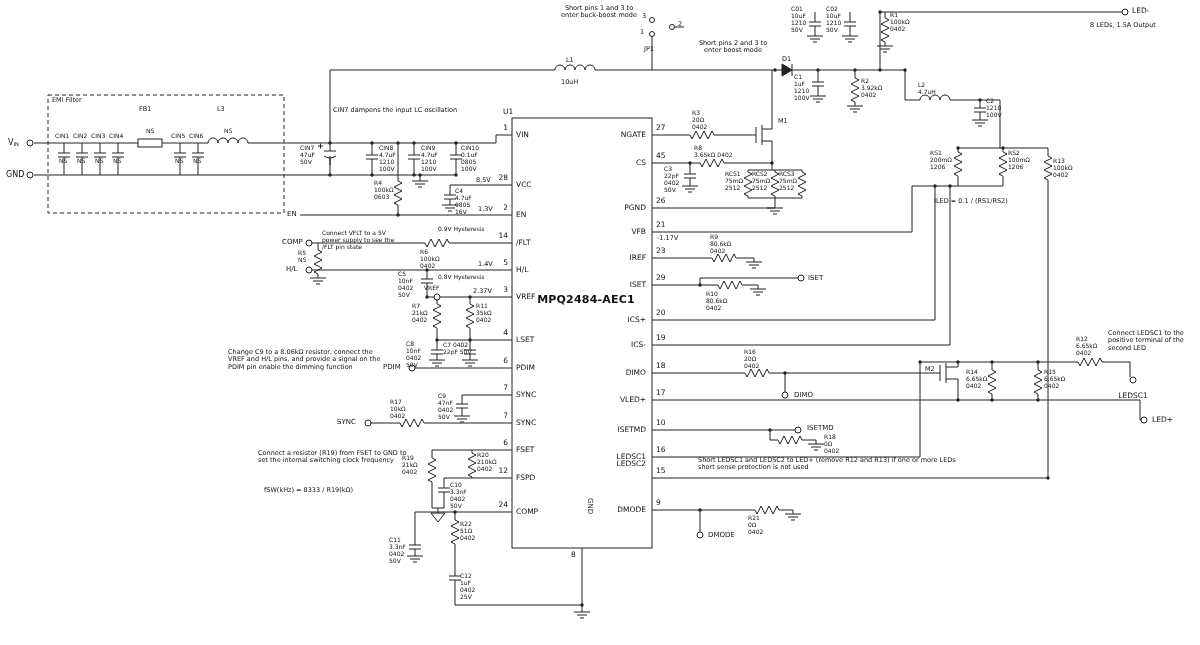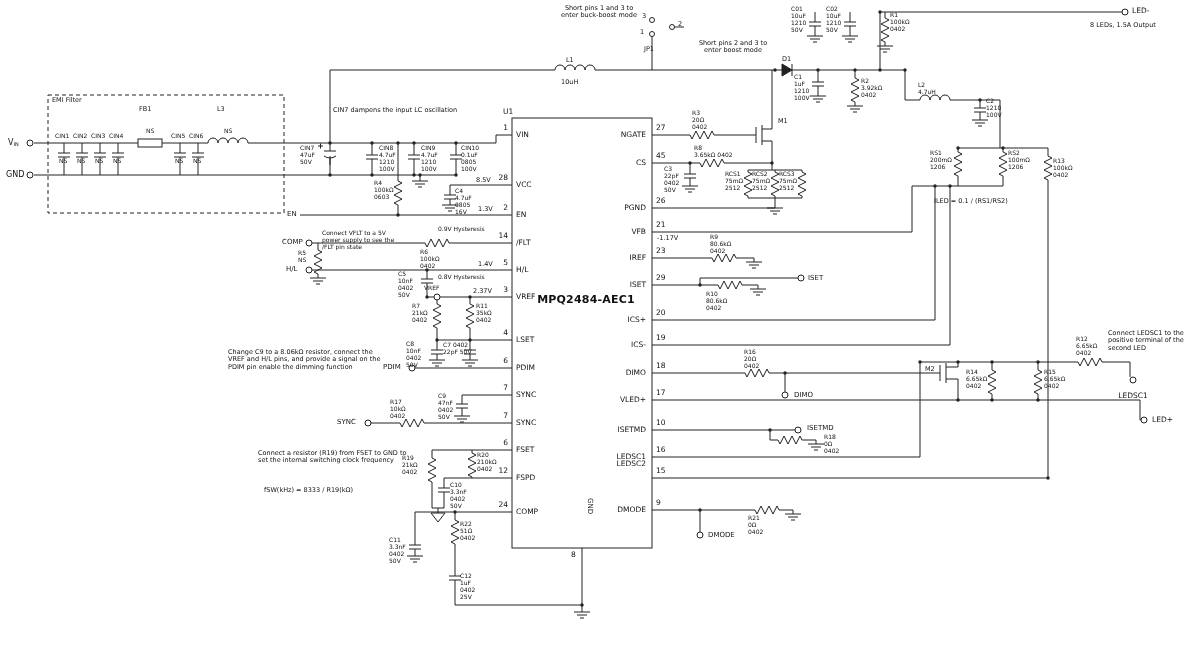--- a/index.html
+++ b/index.html
@@ -448,20 +448,21 @@
 6.65kΩ
 0402</span>
 <span class="L f6" style="left:1044px;top:369px">R15
 6.65kΩ
 0402</span>
 <span class="L f75" style="left:1152px;top:416px">LED+</span>
 <span class="L f7" style="left:807px;top:424px">ISETMD</span>
 <span class="L f6" style="left:824px;top:434px">R18
 0Ω
 0402</span>
+<span class="L f65" style="left:698px;top:457px;width:262px">Short LEDSC1 and LEDSC2 to LED+ (remove R12 and R13) if one or more LEDs short sense protection is not used</span>
 <span class="L f6" style="left:748px;top:515px">R21
 0Ω
 0402</span>
 <span class="L f7" style="left:708px;top:531px">DMODE</span>
 
 <span class="L f75" style="left:516px;top:131px">VIN</span>
 <span class="L f75" style="left:516px;top:181px">VCC</span>
 <span class="L f75" style="left:516px;top:211px">EN</span>
 <span class="L f75" style="left:516px;top:239px">/FLT</span>
 <span class="L f75" style="left:516px;top:266px">H/L</span>

